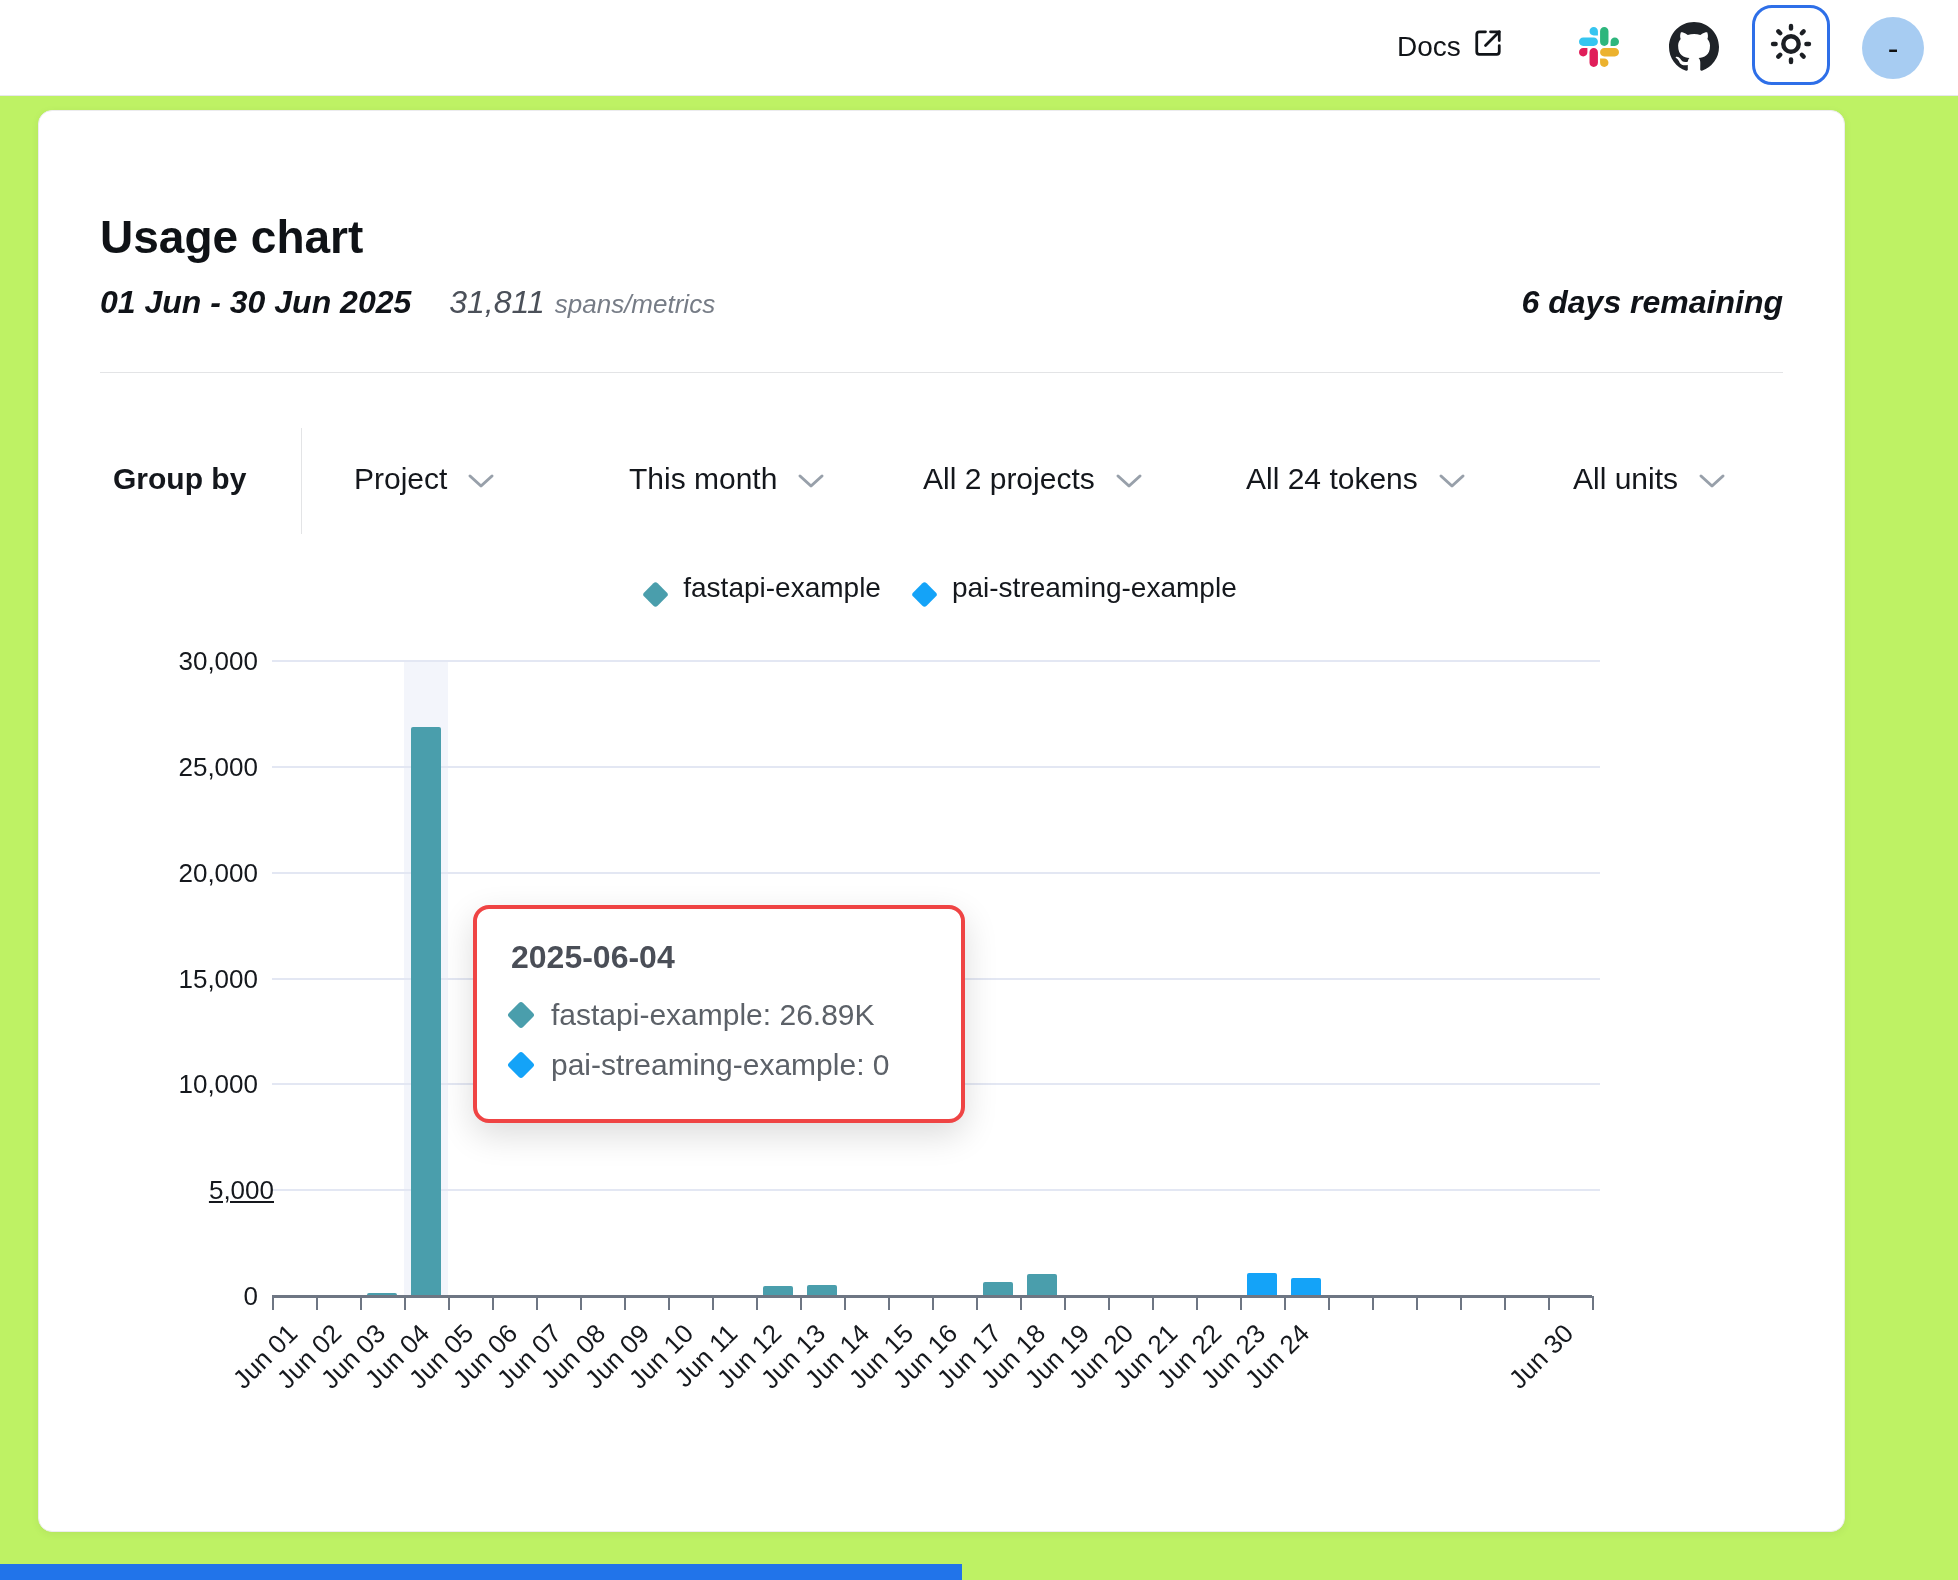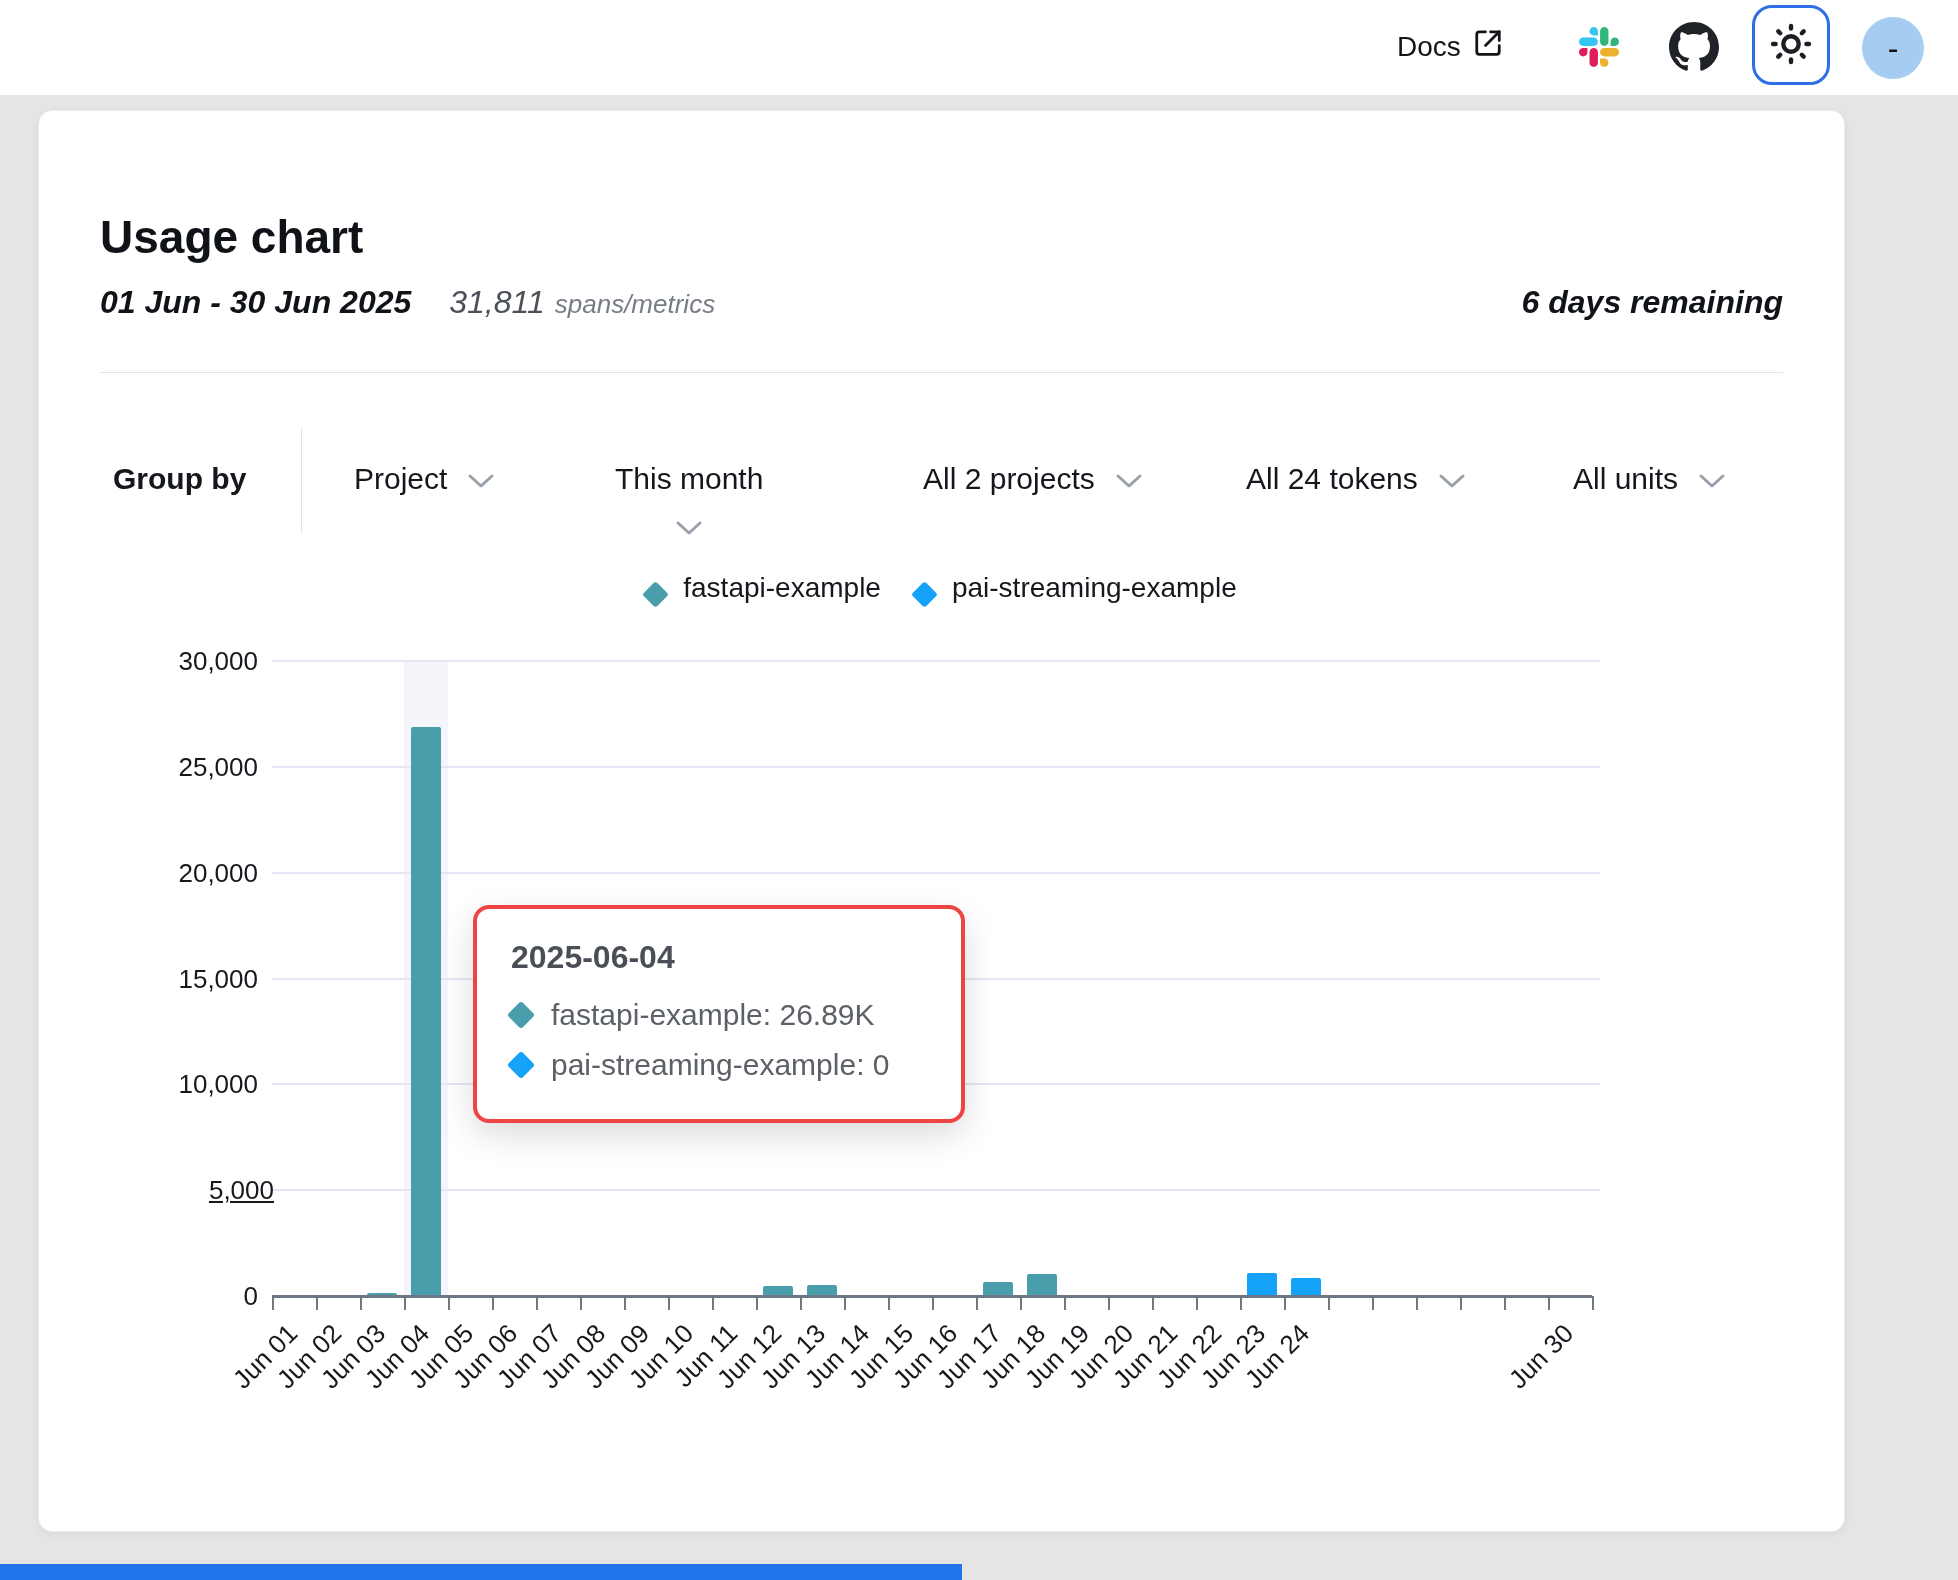--- a/index.html
+++ b/index.html
@@ -1,17 +1,17 @@
 <!DOCTYPE html>
 <html><head>
 <meta charset="utf-8">
 <style>
   * { margin:0; padding:0; box-sizing:border-box; }
   body { font-family:"Liberation Sans", sans-serif; background:#f8f8f9; }
-  .stage { position:relative; width:1958px; height:1580px; background:#e5e5e5; overflow:hidden; }
+  .stage { position:relative; width:1958px; height:1580px; background:#bef264; overflow:hidden; }
   .abs { position:absolute; }
 
   
   .topbar { position:absolute; left:0; top:0; width:1958px; height:96px; background:#ffffff; border-bottom:1px solid #e7e8ea; }
   .docs-link { position:absolute; left:1397px; top:28px; display:flex; align-items:center; gap:12px; font-size:28px; color:#111418; cursor:pointer; }
   .icon-btn { position:absolute; display:flex; align-items:center; justify-content:center; cursor:pointer; background:transparent; border:none; }
   .slack-btn { left:1578px; top:27px; width:42px; height:42px; }
   .github-btn { left:1668px; top:22px; width:52px; height:52px; }
   .theme-btn { left:1752px; top:5px; width:78px; height:80px; border:3px solid #2e6fe8; border-radius:20px; background:#fff; }
   .avatar { position:absolute; left:1862px; top:17px; width:62px; height:62px; border-radius:50%; background:#a7ccf2; display:flex; align-items:center; justify-content:center; font-size:32px; color:#111; cursor:pointer; }
@@ -23,21 +23,21 @@
   .period { font-size:32px; font-weight:bold; color:#101318; }
   .count { font-size:32px; color:#4b5059; margin-left:38px; }
   .count-unit { font-size:26px; color:#767c86; margin-left:10px; }
   .remaining { font-size:32px; font-weight:bold; color:#101318; margin-left:auto; }
   .h-divider { position:absolute; left:100px; top:372px; width:1683px; height:1px; background:#e3e4e6; }
 
   
   .groupby { position:absolute; left:113px; top:462px; font-size:30px; font-weight:bold; color:#14171c; }
   .v-divider { position:absolute; left:301px; top:428px; width:1px; height:106px; background:#e3e4e6; }
   .dropdown { position:absolute; top:462px; display:flex; align-items:center; gap:20px; font-size:30px; color:#14171c; cursor:pointer; }
-  .dd-1 { left:354px; } .dd-2 { left:615px;flex-direction:column; } .dd-3 { left:923px; } .dd-4 { left:1246px; } .dd-5 { left:1573px; }
+  .dd-1 { left:354px; } .dd-2 { left:629px; } .dd-3 { left:923px; } .dd-4 { left:1246px; } .dd-5 { left:1573px; }
   .chev { width:28px; height:16px; margin-top:4px; }
 
   
   .legend { position:absolute; left:38px; top:572px; width:1807px; display:flex; justify-content:center; align-items:center; gap:34px; }
   .legend-item { display:flex; align-items:flex-end; gap:18px; font-size:28px; color:#15181d; cursor:pointer; }
   .diamond { width:19px; height:19px; border-radius:3px; transform:rotate(45deg); }
 
   
   .gridline { position:absolute; height:2px; background:#e3e7f3; }
   .ylabel { position:absolute; width:120px; text-align:right; font-size:26px; color:#15181d; }

